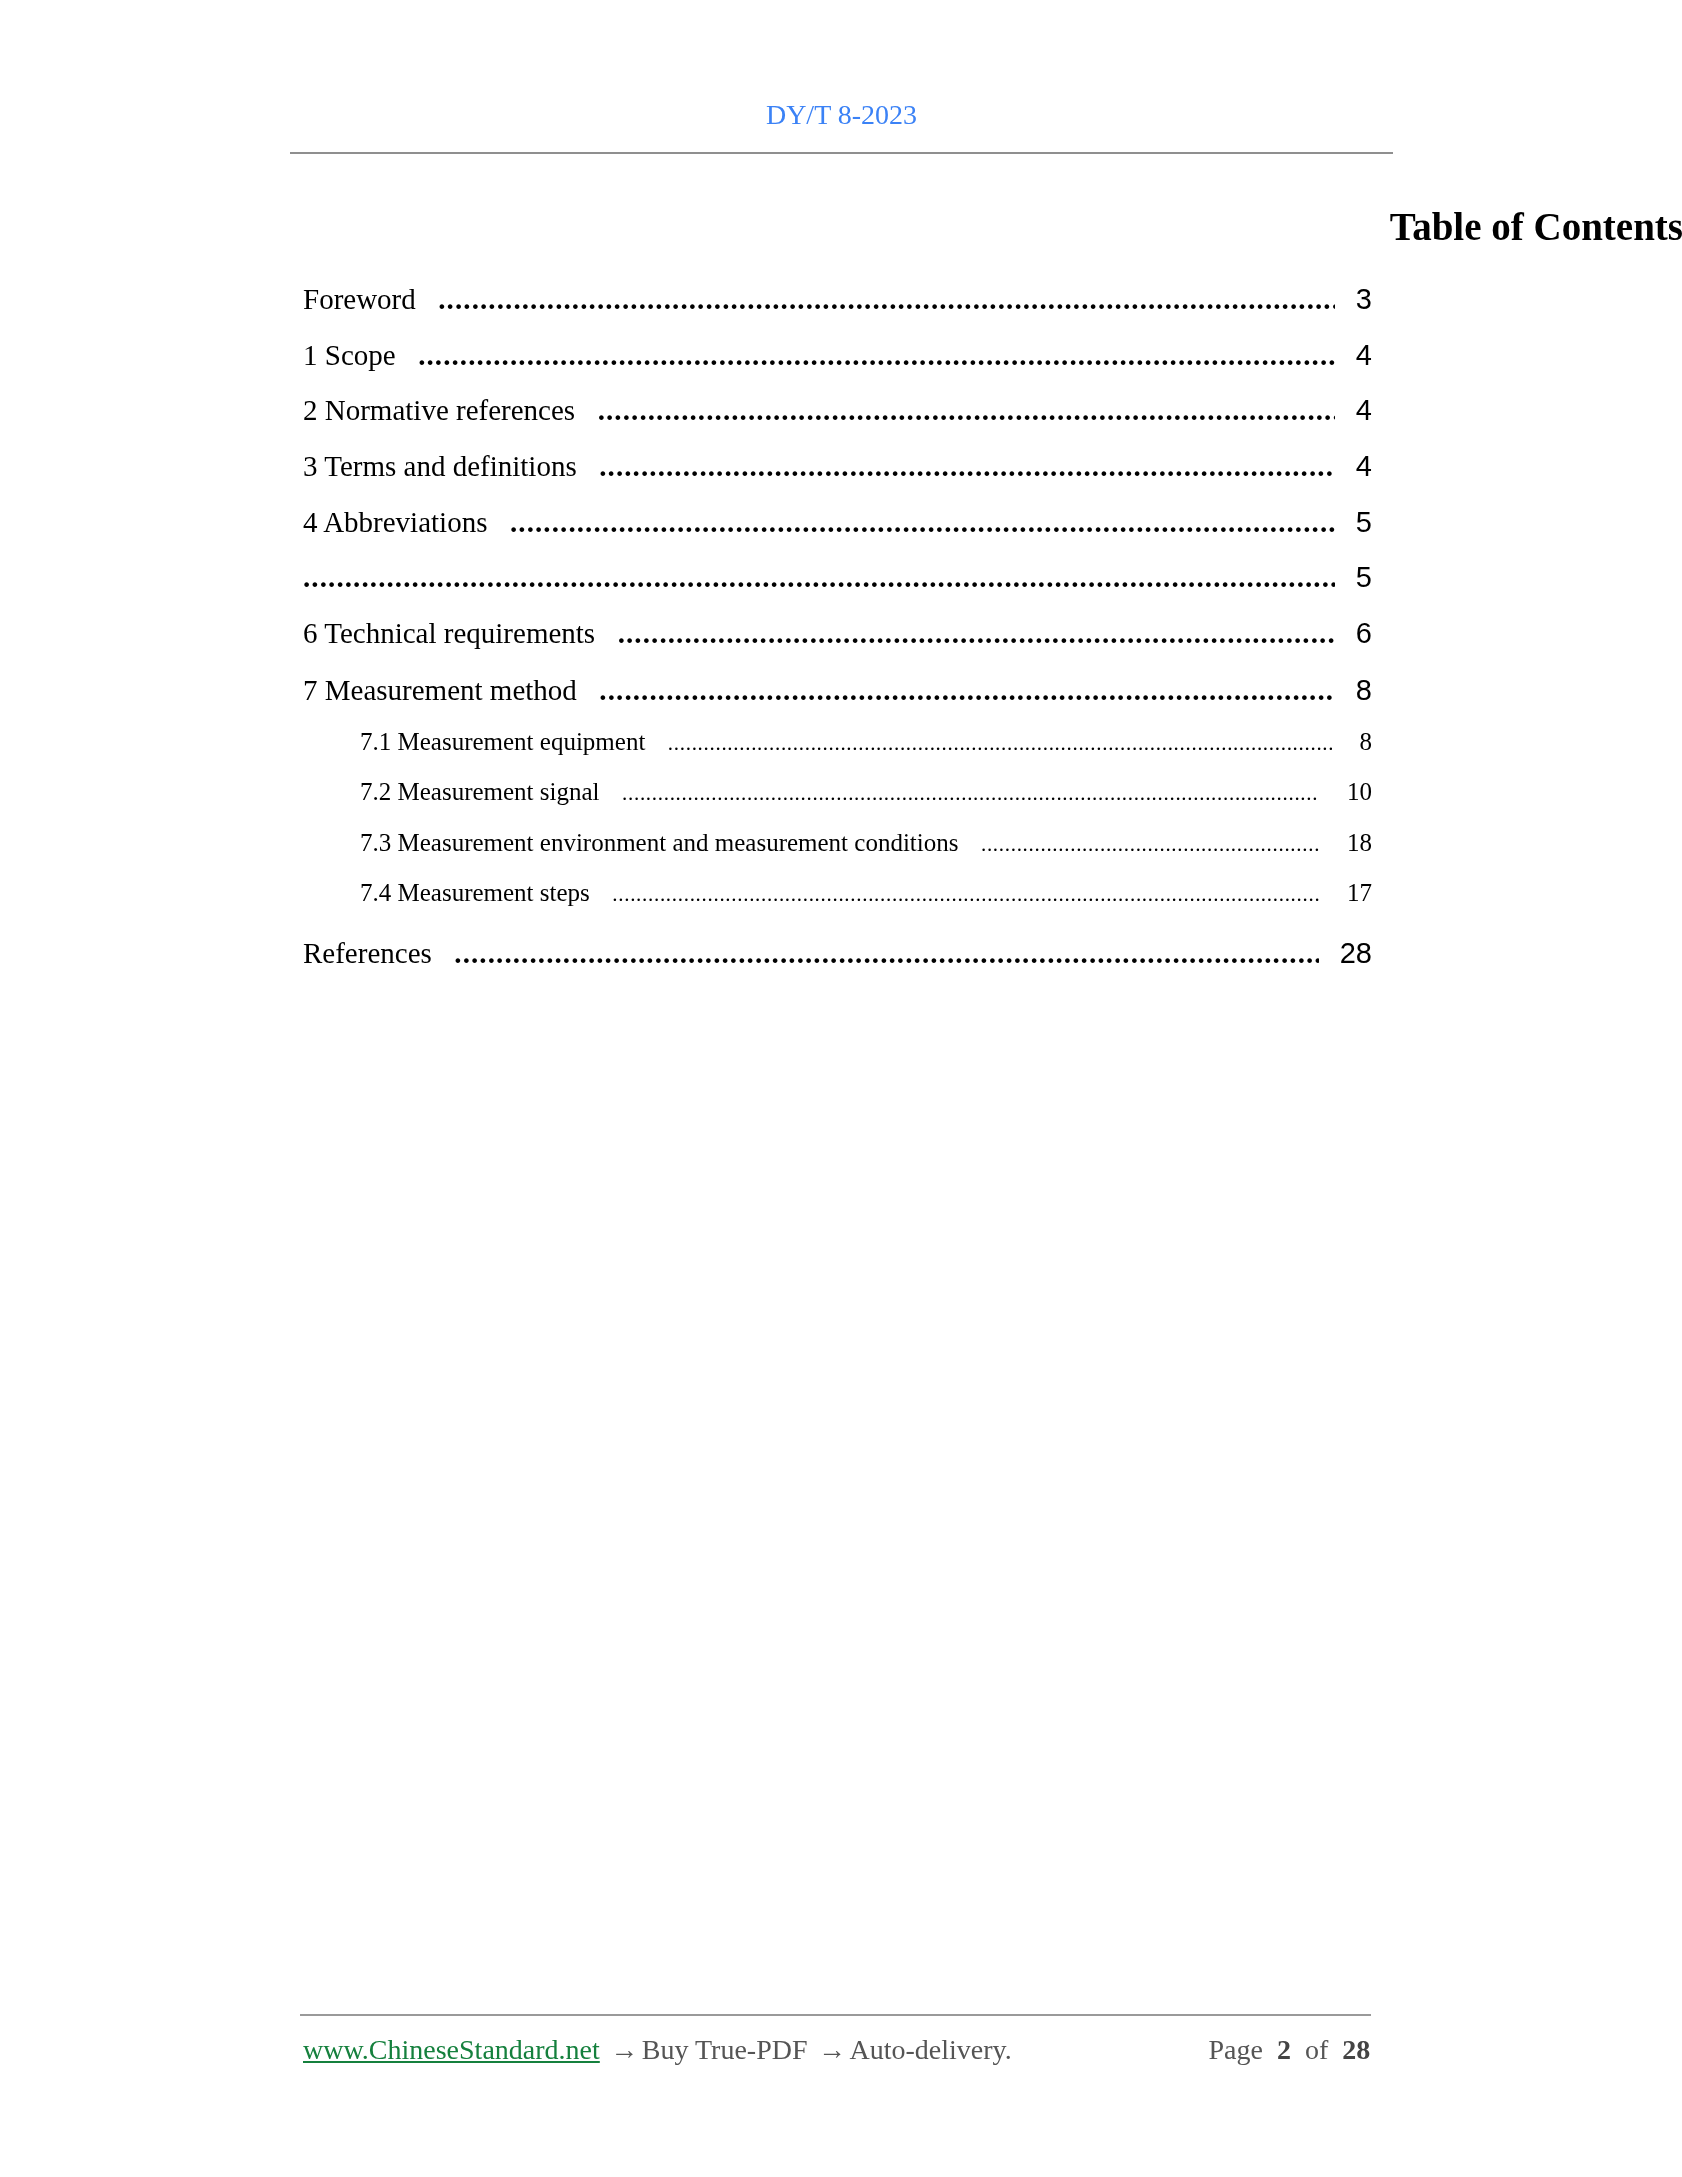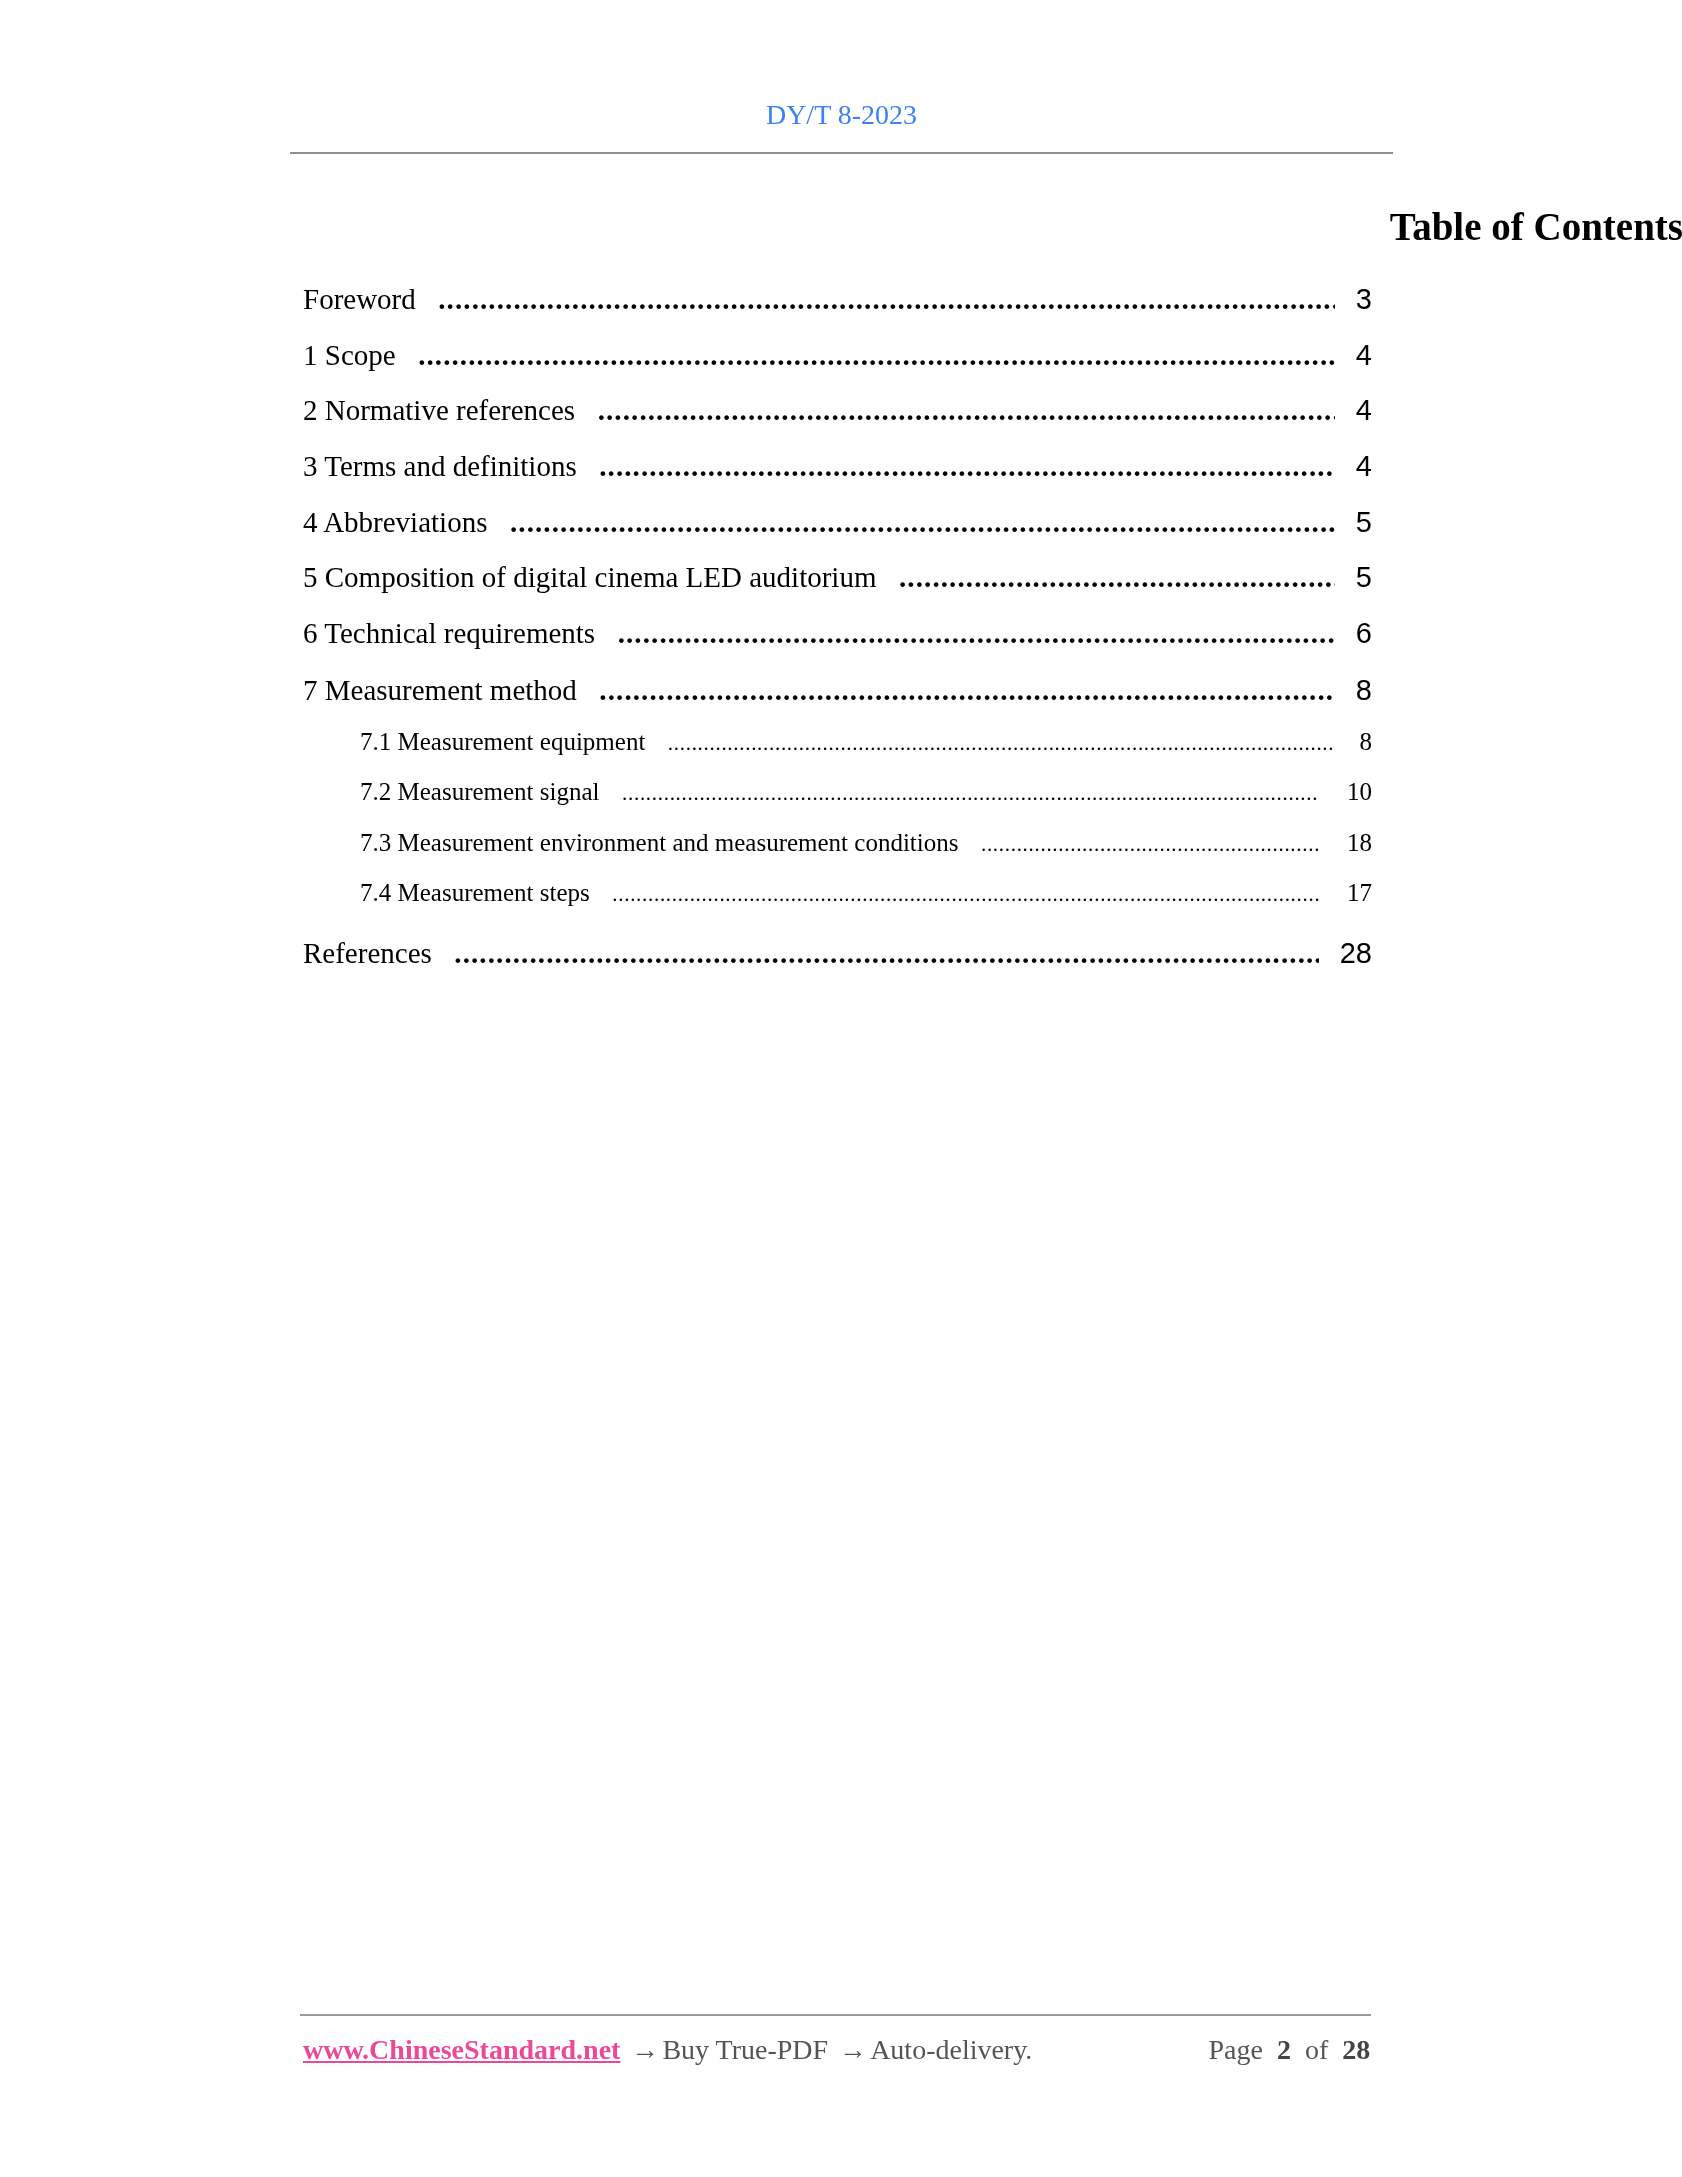--- a/index.html
+++ b/index.html
@@ -23,21 +23,21 @@
   .toc-row.main .leader { font-family: "Liberation Serif", serif; font-weight: bold; letter-spacing: 1.1px; }
   .toc-row.sub .leader { font-size: 21px; letter-spacing: 0.7px; }
   .toc-row .page { flex: 0 0 auto; padding-left: 1.7px; }
   .toc-row.main .page { font-family: "Liberation Sans", "DejaVu Sans", sans-serif; font-size: 29px; }
   .toc-row.sub .page { padding-left: 8.6px; }
 
   .rule-bottom { position: absolute; left: 300px; top: 2014px; width: 1071px; height: 1.7px; background: #9a9a9a; }
   .footer { position: absolute; top: 2032px; left: 303px; width: 1069px; height: 35px;
             font-size: 28px; color: #555555; line-height: 35px; }
   .footer .left { position: absolute; left: 0; top: 0; white-space: nowrap; }
-  .footer .link { text-decoration: underline; color: #ec4899; font-weight: bold; }
+  .footer .link { text-decoration: underline; color: #15803d; }
   .footer .arrow { padding: 0 3.5px; }
   .footer .right { position: absolute; right: 1.7px; top: 0; white-space: nowrap; }
   .footer .right b { color: #444; }
 </style>
 </head>
 <body>
 
 <div class="running-header">DY/T 8-2023</div>
 <div class="rule-top"></div>
 
@@ -63,21 +63,20 @@
     <span class="label">3 Terms and definitions</span>
     <span class="leader"></span>
     <span class="page">4</span>
   </div>
   <div class="toc-row main" style="top:506px">
     <span class="label">4 Abbreviations</span>
     <span class="leader"></span>
     <span class="page">5</span>
   </div>
   <div class="toc-row main" style="top:561px">
-    <span class="label">5 Composition of digital cinema LED auditorium</span>
     <span class="leader"></span>
     <span class="page">5</span>
   </div>
   <div class="toc-row main" style="top:617px">
     <span class="label">6 Technical requirements</span>
     <span class="leader"></span>
     <span class="page">6</span>
   </div>
   <div class="toc-row main" style="top:674px">
     <span class="label">7 Measurement method</span>

